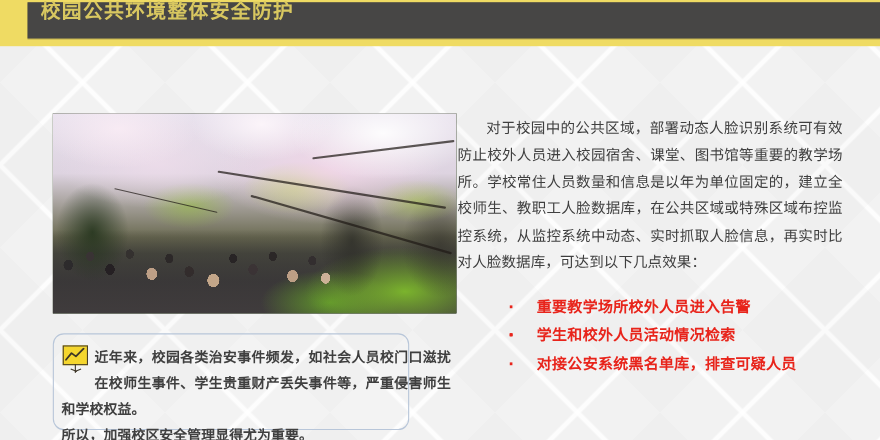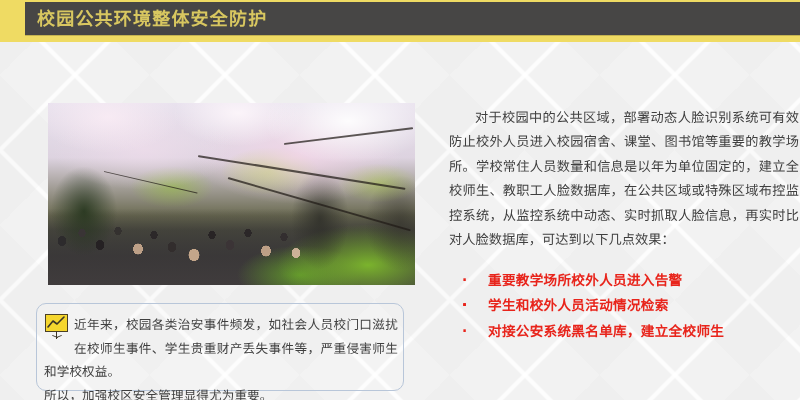--- a/index.html
+++ b/index.html
@@ -40,21 +40,20 @@
     left: 0; top: 0;
     width: 800px; height: 42px;
     background: #efdb63;
   }
   .header-bar {
     position: absolute;
     left: 25px; top: 2px;
     width: 775px; height: 33px;
     background: #474645;
     display: flex;
-    align-items: center;
     box-shadow: 0 1px 0 rgba(0,0,0,0.18);
   }
   .header-title {
     color: #d8c760;
     font-size: 18px;
     font-weight: bold;
     letter-spacing: 1.2px;
     padding-left: 12px;
     line-height: 1;
     white-space: nowrap;
@@ -140,21 +139,20 @@
   .body-text {
     position: absolute;
     left: 416px; top: 106px;
     width: 350px;
     color: #3f3f3f;
     font-size: 13.2px;
     line-height: 24.4px;
     text-align: justify;
     text-indent: 26px;
     letter-spacing: 0.1px;
-    margin-left: 33px;
   }
 
   
   .bullets {
     position: absolute;
     left: 460px; top: 268px;
     width: 330px;
     list-style: none;
   }
   .bullets li {
@@ -172,25 +170,26 @@
     left: 2px; top: 0;
     color: #e8241b;
     font-weight: bold;
     font-size: 13.6px;
     line-height: 25.4px;
   }
 
   
   .callout {
     position: absolute;
-    left: 36px; top: 303px;
-    width: 368px; height: 88px;
+    left: 48px; top: 303px;
+    width: 324px; height: 88px;
     border: 1px solid #b8c6d9;
     border-radius: 10px;
     background: rgba(255,255,255,0.10);
+    font-weight: bold;
   }
   .callout-inner {
     position: absolute;
     left: 7px; top: 9px;
     width: 354px;
   }
   .callout-text {
     color: #3f3f3f;
     font-size: 12.6px;
     line-height: 23.6px;
@@ -257,21 +256,21 @@
     </li>
     <li>
       <span class="dot">·</span>
     </li>
     <li>
       <span class="dot">·</span>
       <span>学生和校外人员活动情况检索</span>
     </li>
     <li>
       <span class="dot">·</span>
-      <span>对接公安系统黑名单库，建立全校师生</span>
+      <span>对接公安系统黑名单库，排查可疑人员</span>
     </li>
   </ul>
 
   <div class="callout">
     <div class="callout-inner">
       <div class="callout-icon">
         <div class="icon-chart">
           <div class="board"></div>
           <svg width="19" height="14" viewBox="0 0 19 14" aria-hidden="true">
             <polyline points="1,11 6,5 10,8 17,1" fill="none" stroke="#3c3526" stroke-width="1.6" stroke-linecap="round" stroke-linejoin="round"></polyline>

